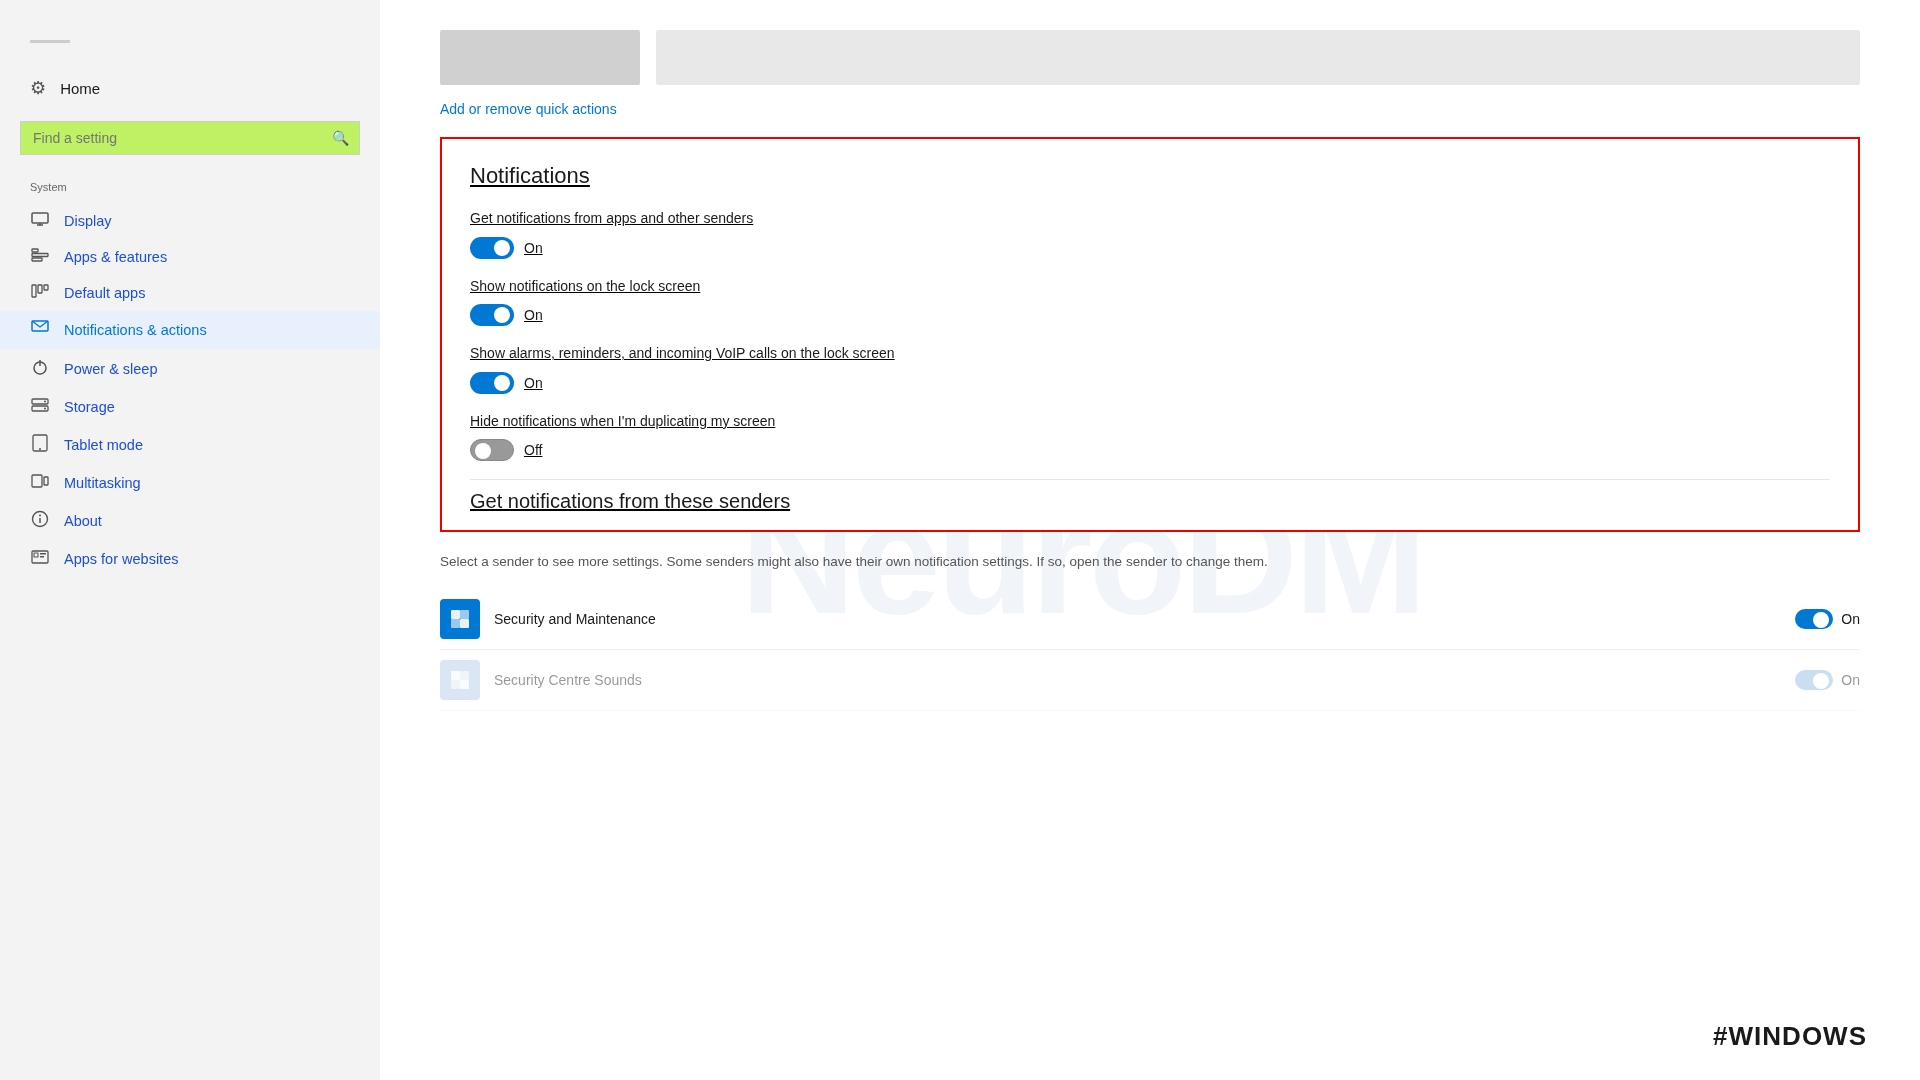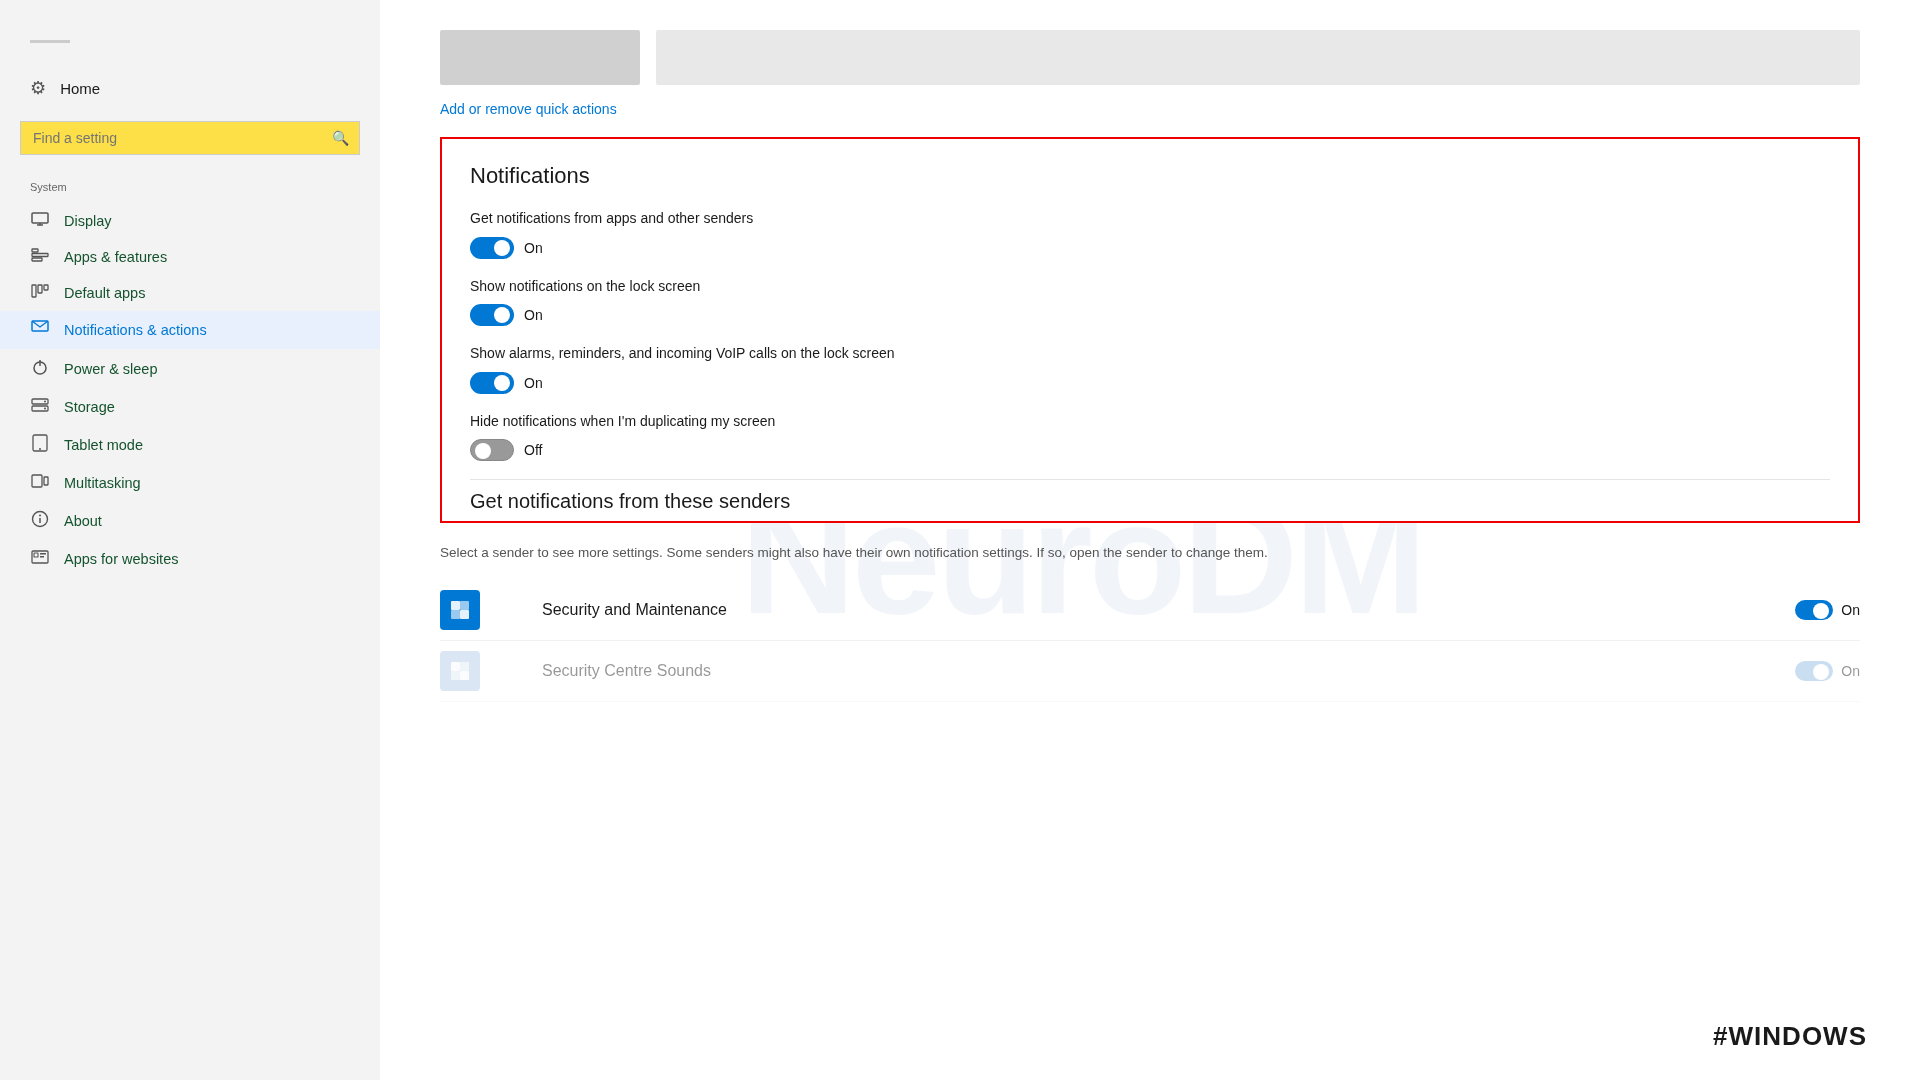--- a/index.html
+++ b/index.html
@@ -55,21 +55,21 @@
 
     .search-box {
       margin: 12px 20px 20px 20px;
       position: relative;
     }
 
     .search-box input {
       width: 100%;
       padding: 8px 36px 8px 12px;
       border: 1px solid #ccc;
-      background: #fde047;
+      background: #bef264;
       font-size: 14px;
       color: #333;
       outline: none;
     }
 
     .search-icon-btn {
       position: absolute;
       right: 10px;
       top: 50%;
       transform: translateY(-50%);
@@ -84,21 +84,21 @@
       margin-bottom: 4px;
     }
 
     .nav-item {
       display: flex;
       align-items: center;
       padding: 9px 30px;
       gap: 14px;
       cursor: pointer;
       font-size: 14.5px;
-      color: #14532d;
+      color: #1d4ed8;
     }
 
     .nav-item.active {
       color: #0078d4;
       background: #e8f0fe;
     }
 
     .nav-item .nav-icon {
       font-size: 16px;
       color: #555;
@@ -170,23 +170,24 @@
       font-size: 14px;
       cursor: pointer;
       text-decoration: none;
       display: block;
       margin-bottom: 20px;
     }
 
     
     .notifications-box {
       border: 2.5px solid #e00;
-      padding: 24px 28px 8px 28px;
+      padding: 24px 28px 17px 28px;
       margin-bottom: 20px;
       background: white;
+      text-decoration: underline;
     }
 
     .section-title {
       font-size: 22px;
       font-weight: 400;
       color: #1a1a1a;
       margin-bottom: 20px;
     }
 
     .toggle-row {
@@ -280,23 +281,22 @@
       display: flex;
       align-items: center;
       justify-content: center;
       color: white;
       font-size: 20px;
       flex-shrink: 0;
     }
 
     .sender-name {
       flex: 1;
-      font-size: 16px;
-      color: #1a1a1a;
-      margin-left: 48px;
+      font-size: 14px;
+      color: #1a1a1a;
     }
 
     .sender-toggle {
       display: flex;
       align-items: center;
       gap: 8px;
     }
 
     
     .windows-brand {

